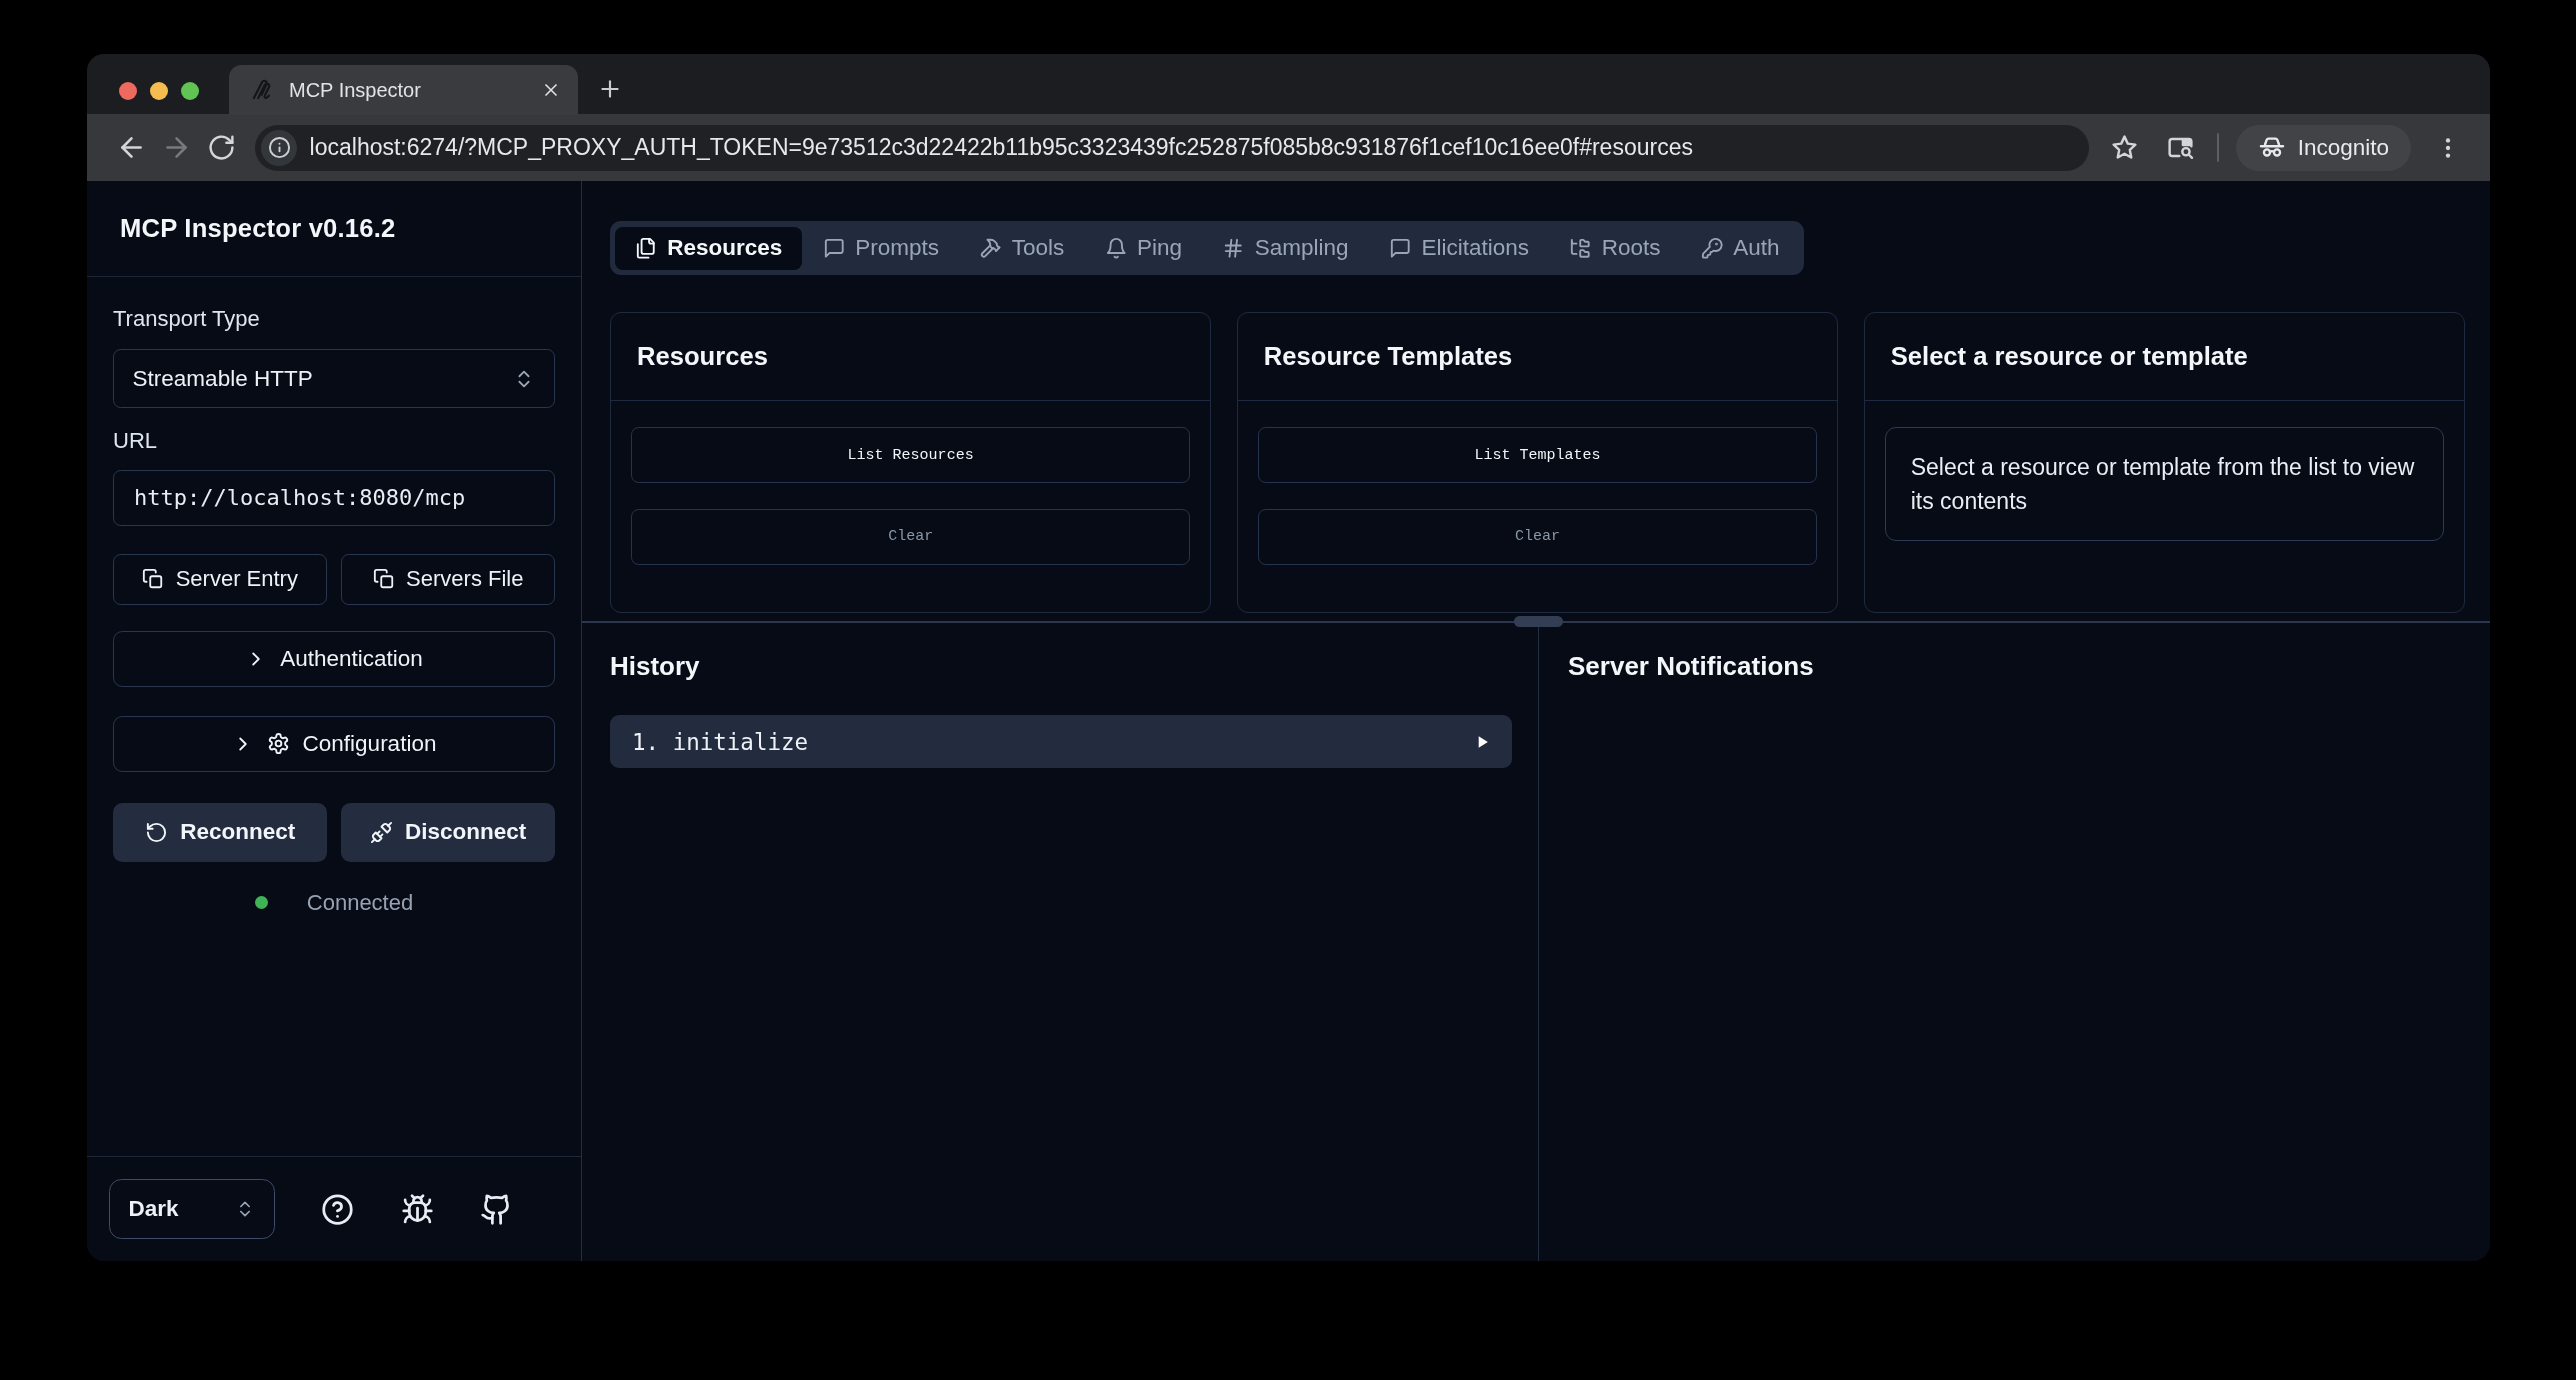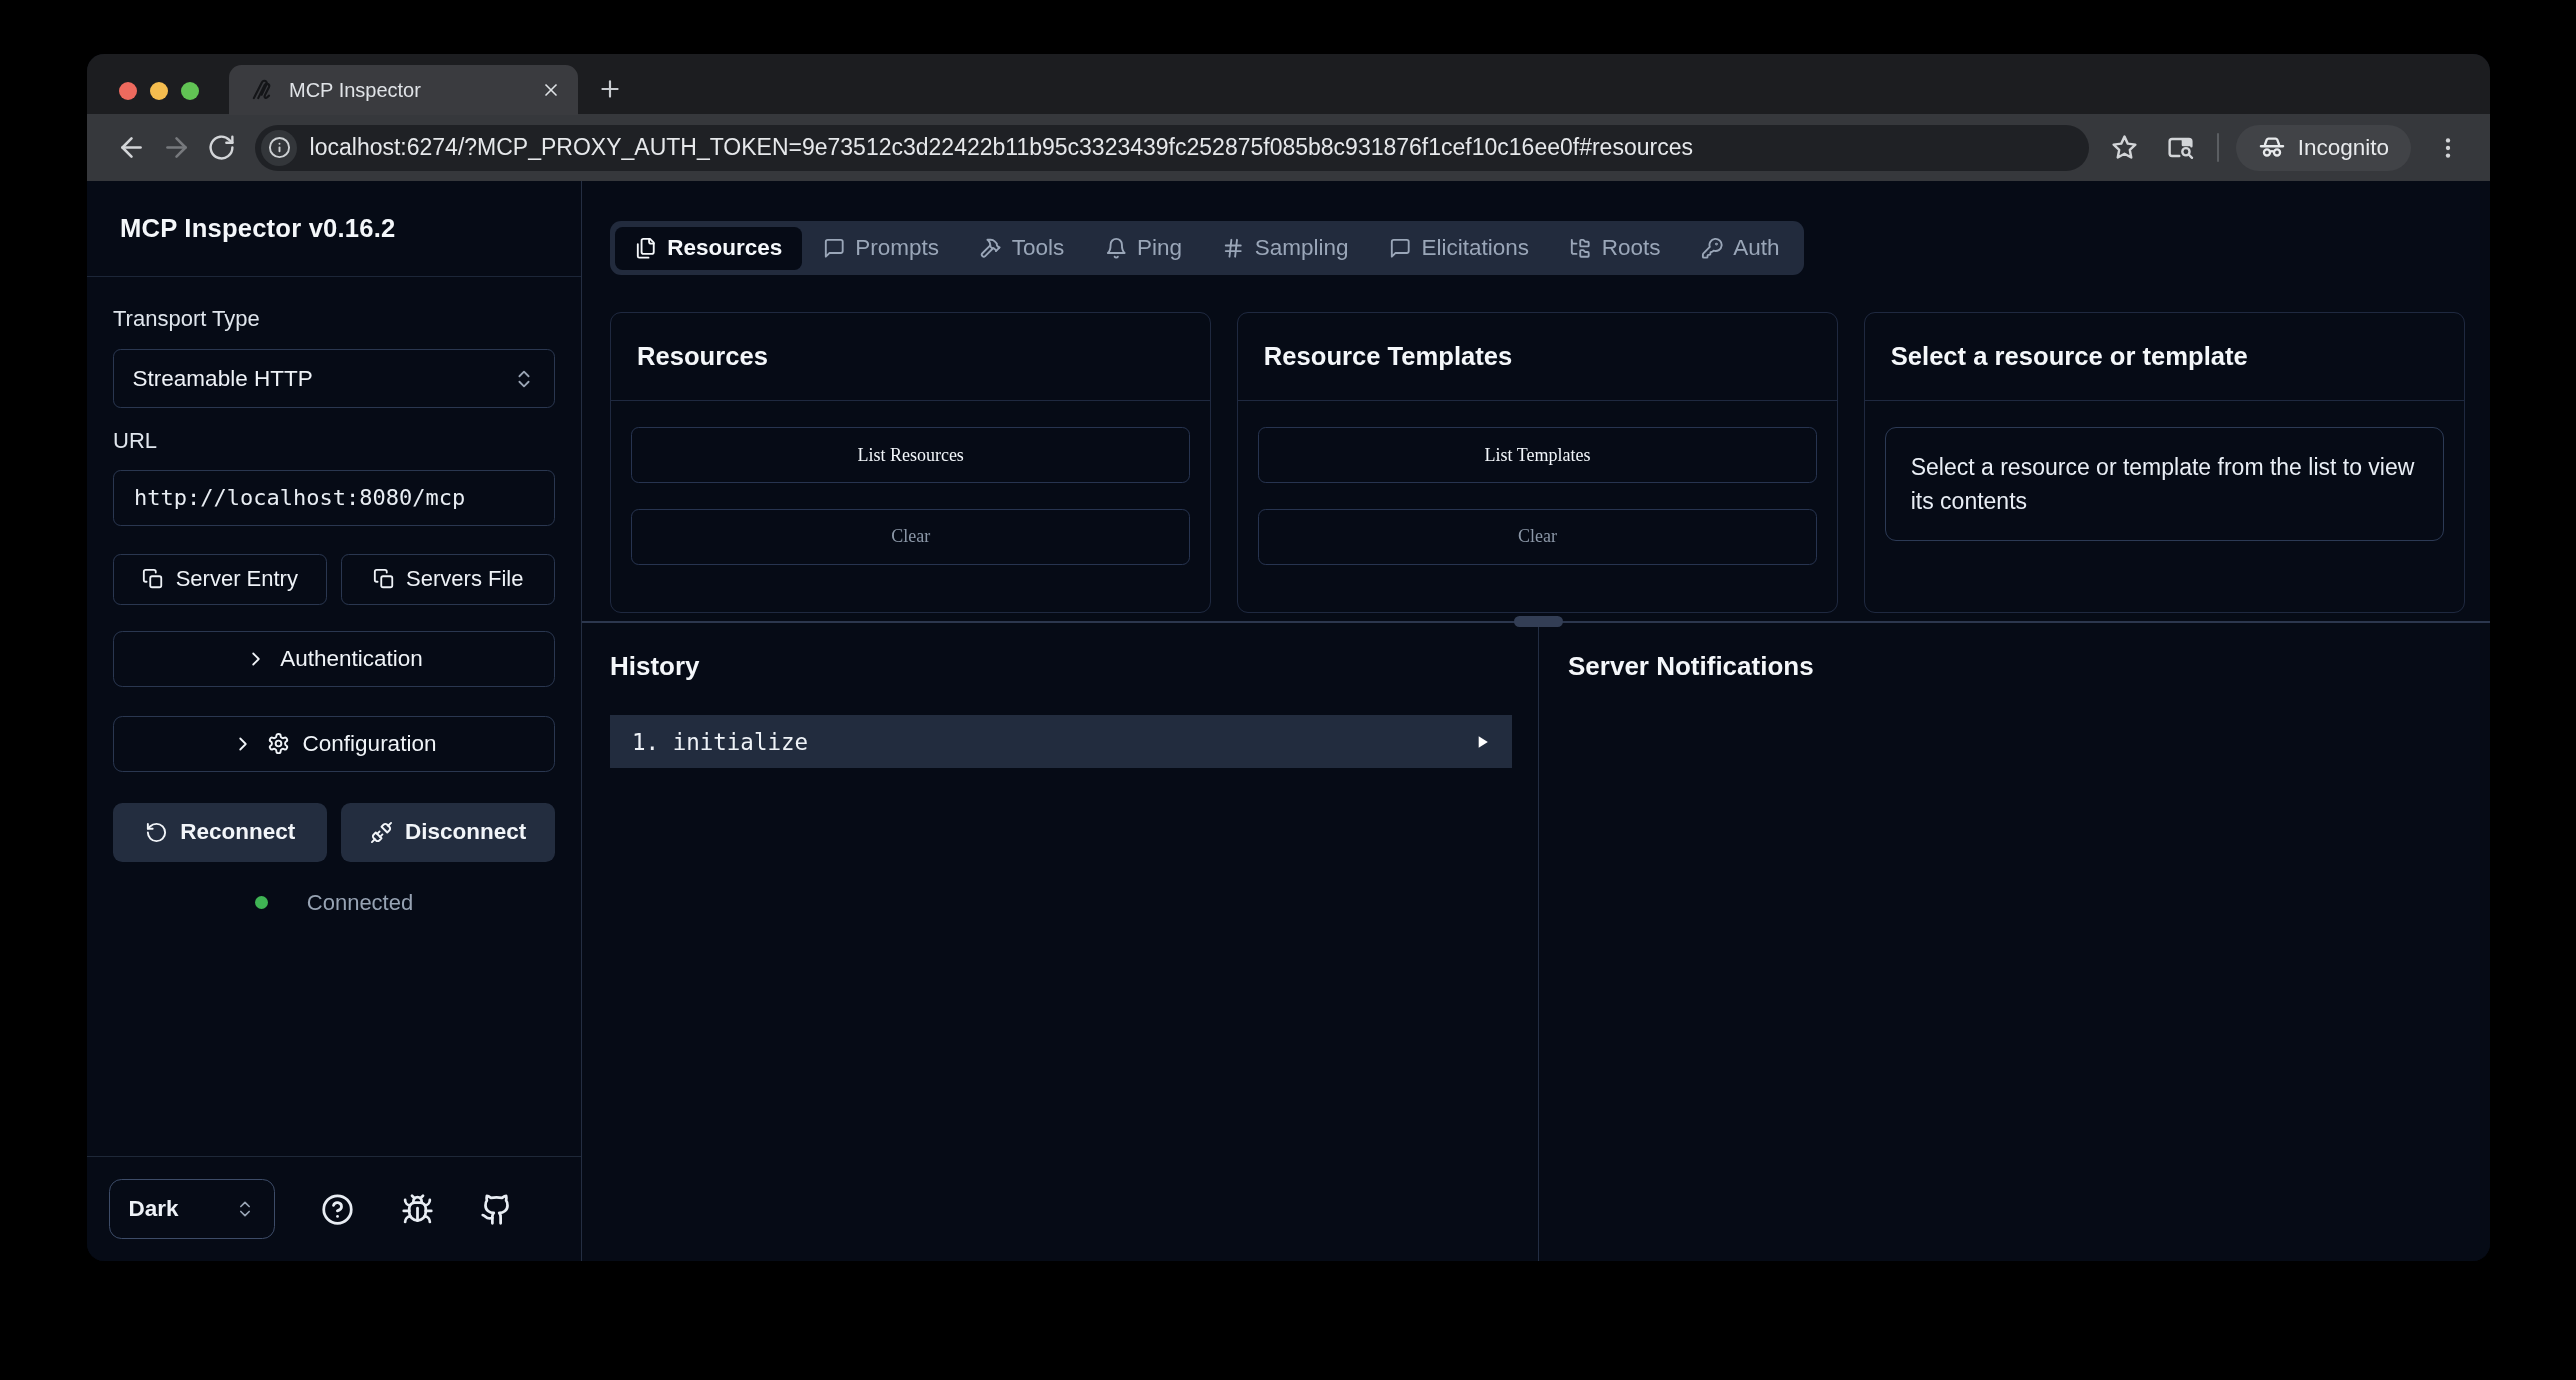--- a/index.html
+++ b/index.html
@@ -87,32 +87,32 @@
   .tabitem .t-ico { display:flex; }
   .tabitem.active { background:#060b16; color:#f5f8fb; font-weight:600; }
 
   .cards { display:flex; gap:25.6px; margin-top:37px; }
   .card { flex:1; min-width:0; height:301px; border:1.5px solid #1f2940; border-radius:11px;
     display:flex; flex-direction:column; }
   .card-h { height:88px; flex:none; border-bottom:1.5px solid #1f2940; display:flex; align-items:center;
     padding:0 26px; font-size:25.6px; font-weight:700; color:#f4f7fa; }
   .card-b { padding:26px 20px; display:flex; flex-direction:column; gap:25.6px; }
   .card-btn { height:56px; border:1.5px solid #273450; border-radius:7.7px; background:transparent;
-    display:flex; align-items:center; justify-content:center; font-size:18px; font-weight:500;
-    color:#f2f6fa; cursor:pointer; font-family:Liberation Serif, serif; }
+    display:flex; align-items:center; justify-content:center; font-size:15px; font-weight:500;
+    color:#f2f6fa; cursor:pointer; font-family:Liberation Mono, monospace; }
   .card-btn.muted { color:#8b97a7; }
   .preview-box { border:1.5px solid #2c3a55; border-radius:11px; padding:22px 25px;
     font-size:23px; line-height:34px; color:#e9eef5; }
 
   .main-bottom { flex:1; border-top:2.3px solid #2c374e; display:flex; position:relative; min-height:0; }
   .split-handle { position:absolute; top:-7px; left:932px; width:49px; height:11px;
     border-radius:6.2px; background:#333e55; cursor:row-resize; }
   .pane-left { width:957px; flex:none; border-right:1.5px solid #232e44; padding:28px 26px 0 28px; }
   .pane-title { font-size:26px; font-weight:700; color:#f4f7fa; }
-  .hist-row { margin-top:33px; height:53px; background:#222c3e; border-radius:0;
+  .hist-row { margin-top:33px; height:53px; background:#222c3e; border-radius:9px;
     display:flex; align-items:center; justify-content:space-between; padding:0 20px 0 22px;
     cursor:pointer; }
   .hist-label { font-family:"DejaVu Sans Mono", monospace; font-size:22.5px; color:#eef2f7; }
   .hist-expand { color:#ffffff; display:flex; }
   .pane-right { flex:1; padding:28px 0 0 29px; min-width:0; }
   .empty-note { margin-top:29px; font-size:22.5px; font-style:italic; color:#8e99a9; }
 
   svg { display:block; }
 </style>
 </head>

